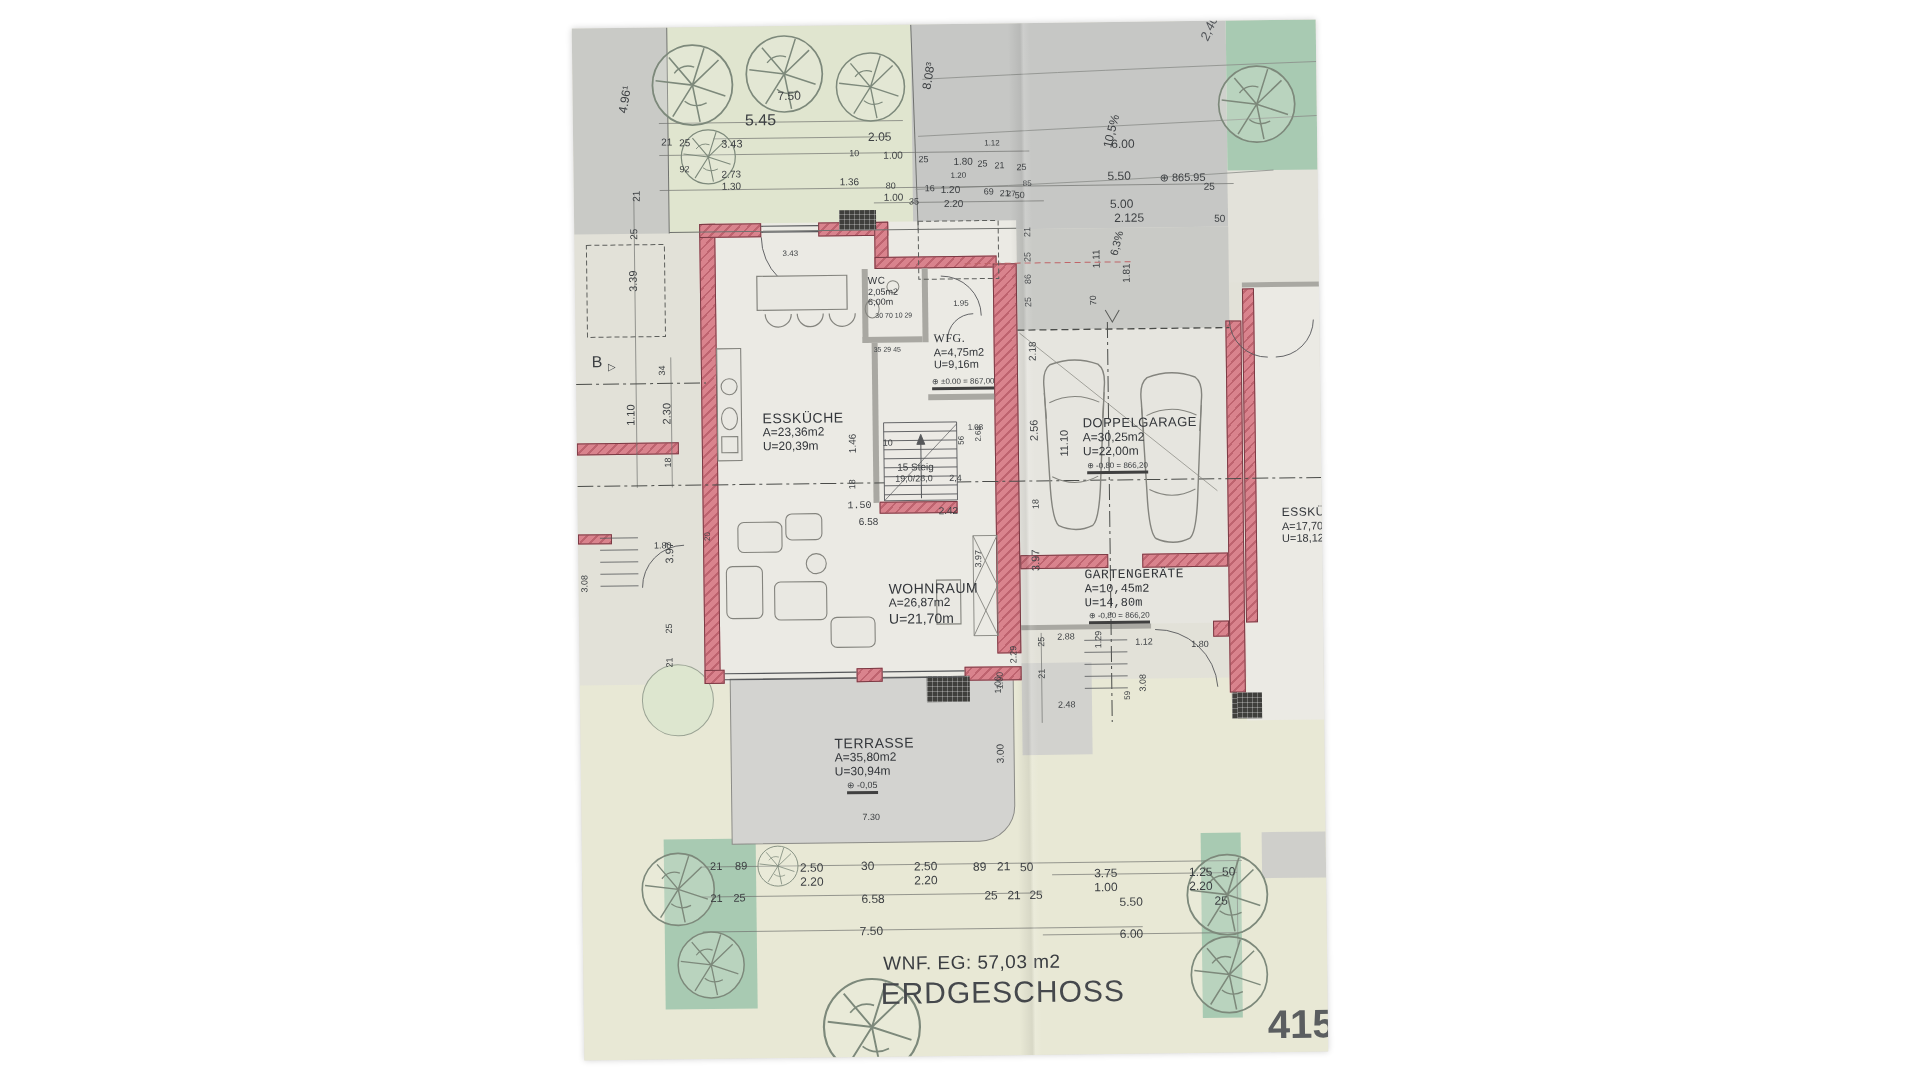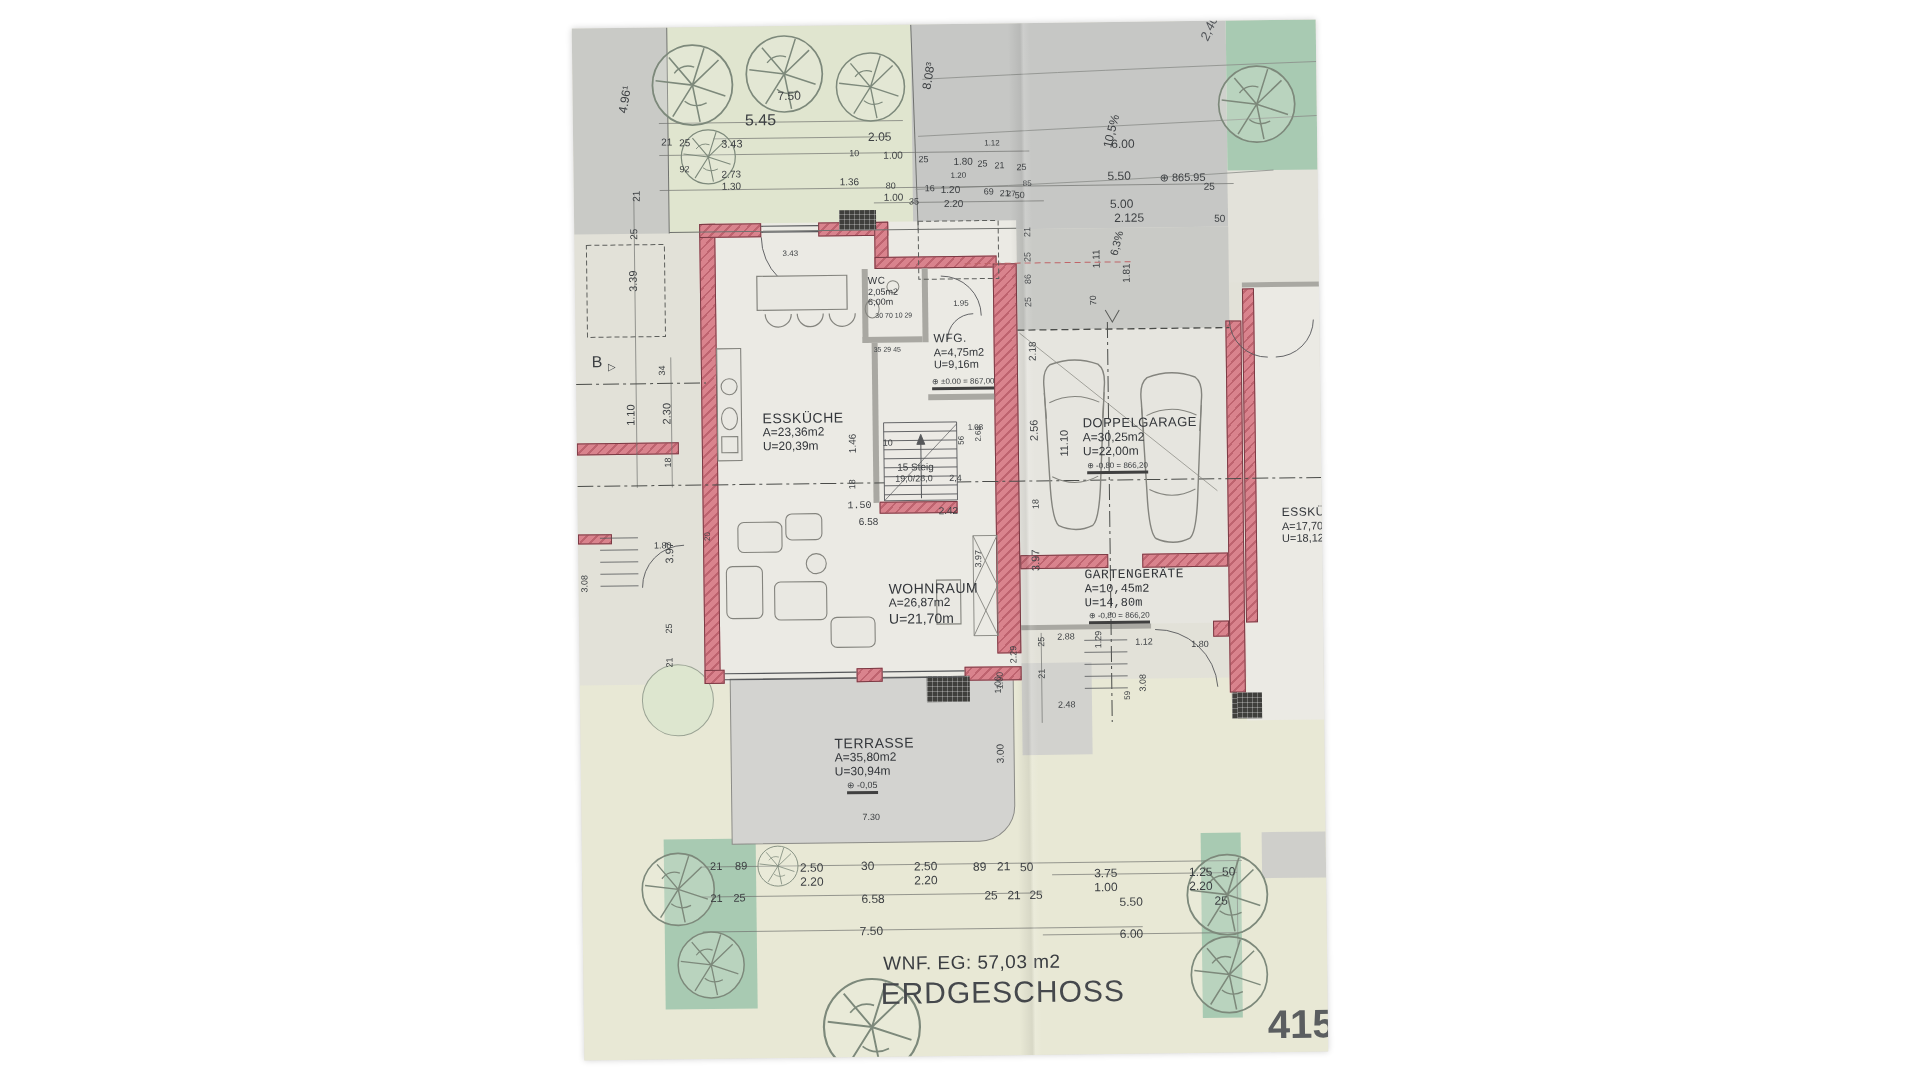--- a/index.html
+++ b/index.html
@@ -206,21 +206,21 @@
       <div class="wi" style="left:667px;top:262px;width:77px;height:5px;z-index:3;"></div>
     </div>
 
     <div id="annot">
         <div class="room" style="left: 293px; top: 250px;">
           <div class="rt" style="font-size: 10px;">WC</div>
           <div class="rl" style="font-size: 9px;">2,05m2</div>
           <div class="rl" style="font-size: 9px;">6,00m</div>
         </div>
         <div class="room" style="left: 358px; top: 308px;">
-          <div class="rt" style="font-size: 12px;">WFG.</div>
+          <div class="rt" style="font-size: 12px; font-family: Liberation Serif, serif;">WFG.</div>
           <div class="rl" style="font-size: 11px;">A=4,75m2</div>
           <div class="rl" style="font-size: 11px;">U=9,16m</div>
         </div>
         <div class="room" style="left: 186px; top: 384px;">
           <div class="rt" style="font-size: 14px;">ESSKÜCHE</div>
           <div class="rl" style="font-size: 12px;">A=23,36m2</div>
           <div class="rl" style="font-size: 12px;">U=20,39m</div>
         </div>
         <div class="room" style="left: 310px; top: 556px;">
           <div class="rt" style="font-size: 14px;">WOHNRAUM</div>

